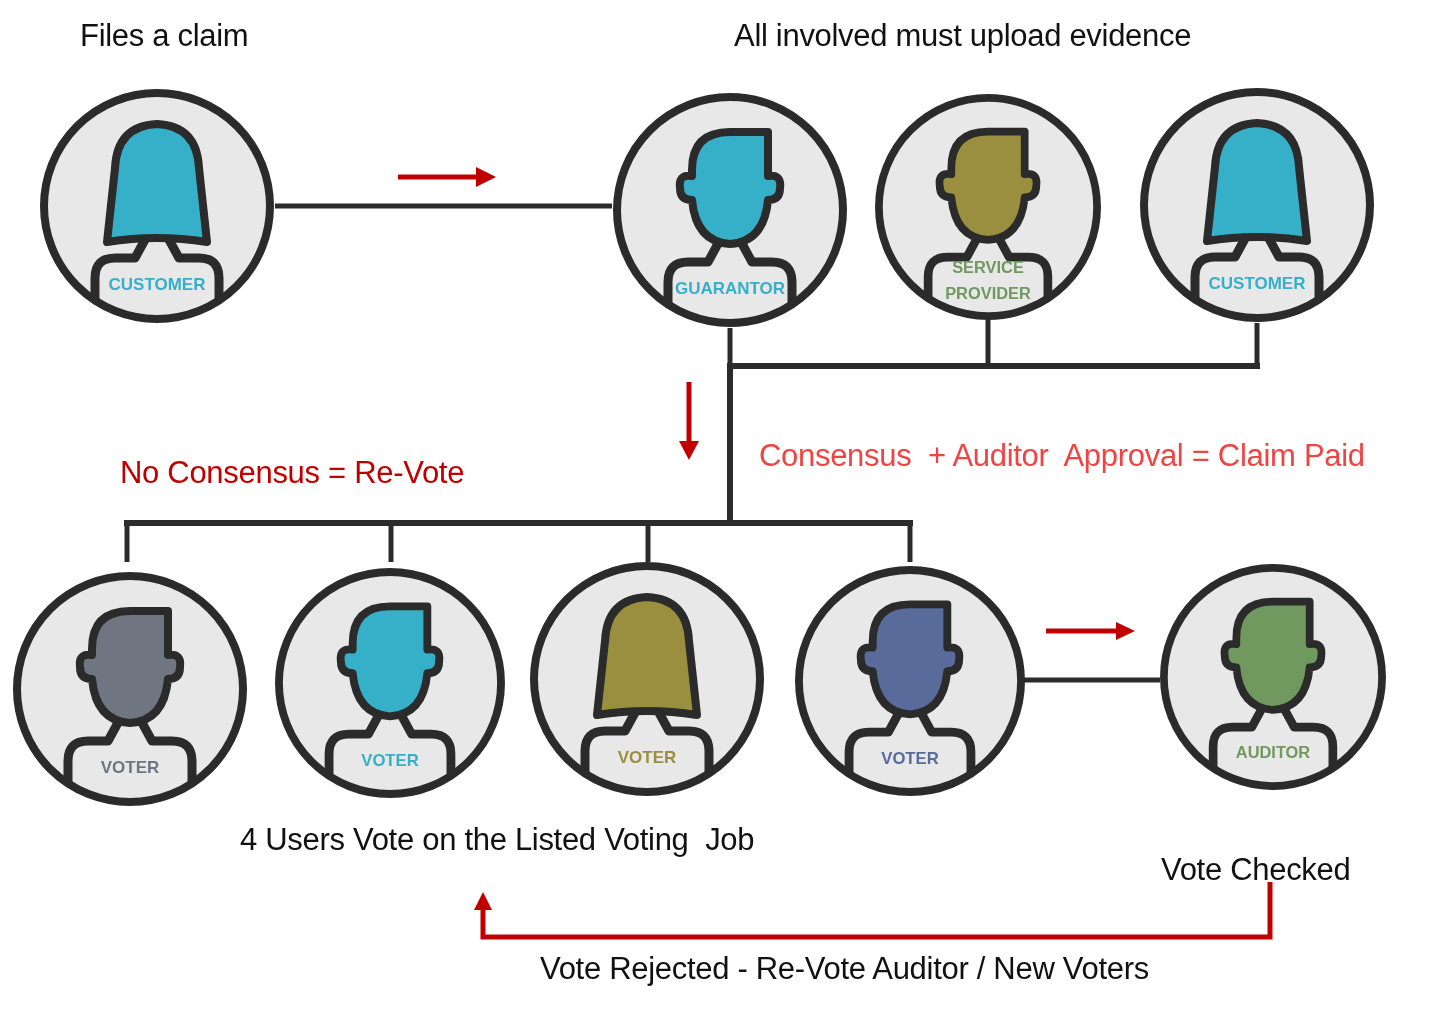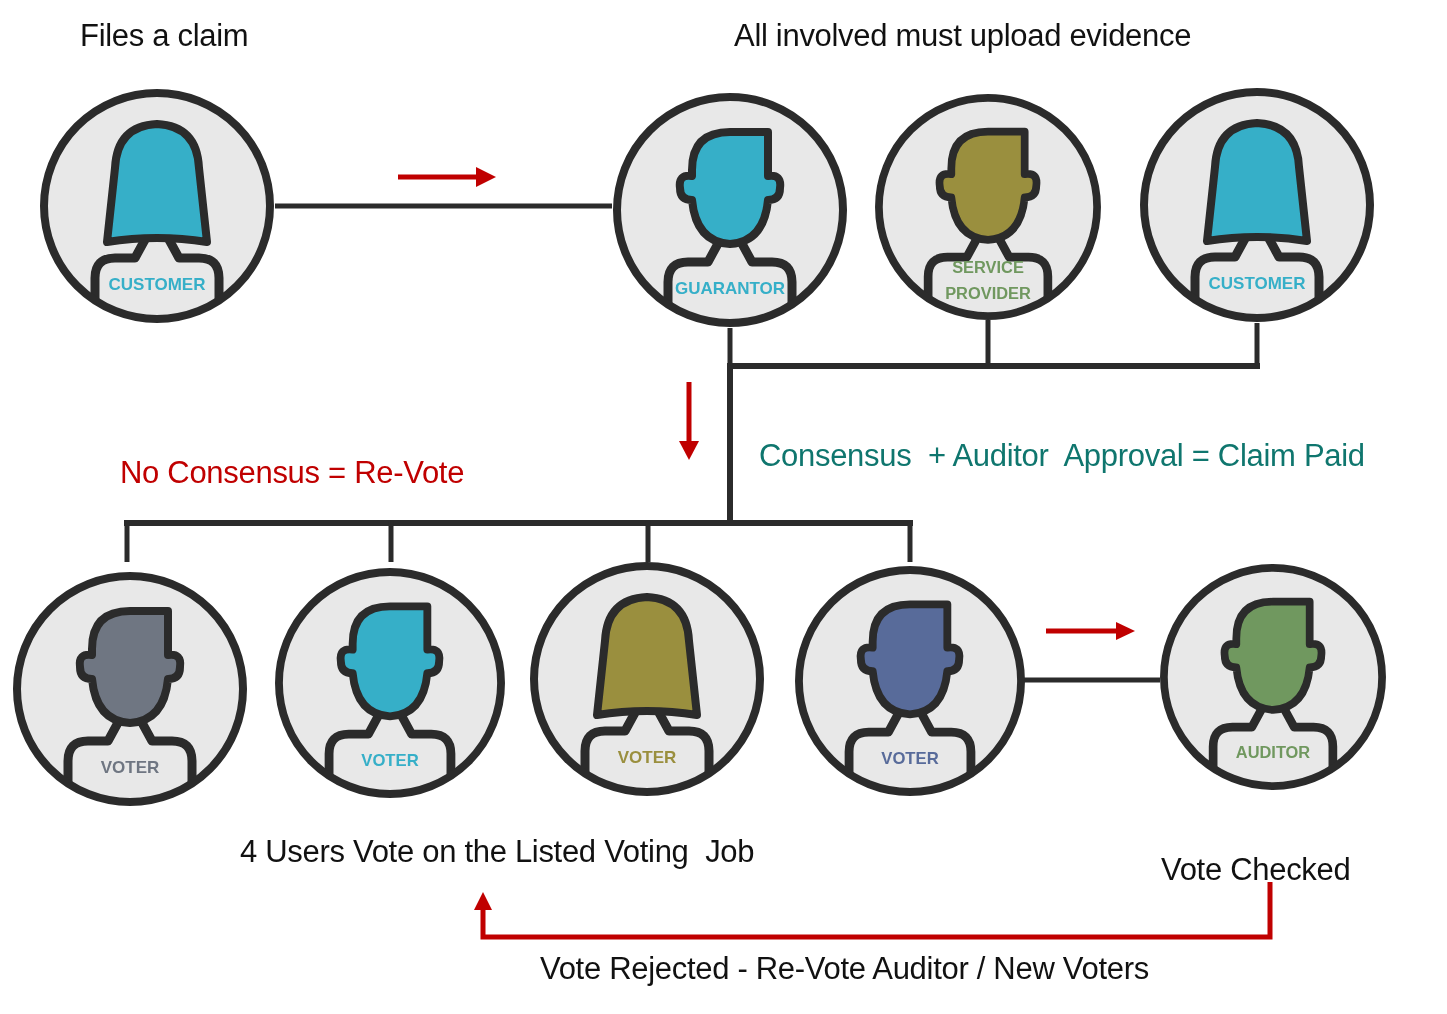--- a/index.html
+++ b/index.html
@@ -1,20 +1,20 @@
 <!DOCTYPE html>
 <html><head>
   <meta charset="utf-8">
   <style>
     html, body { margin:0; padding:0; background:#ffffff; }
     body { width:1447px; height:1014px; position:relative; overflow:hidden; font-family:"Liberation Sans", sans-serif; }
     svg#diagram { position:absolute; left:0; top:0; }
     .lbl { position:absolute; white-space:nowrap; font-family:"Liberation Sans", sans-serif; font-size:31px; color:#111; letter-spacing:-0.3px; }
     .red { color:#c00000; }
-    .green { color:#0f766e; }
+    .green { color:#ef4444; }
     .role-text { font-family:"Liberation Sans", sans-serif; font-weight:bold; font-size:17px; text-anchor:middle; }
   </style>
 </head>
 <body>
 
 <svg id="diagram" width="1447" height="1014" viewBox="0 0 1447 1014">
   <g id="connectors">
 
     <line x1="275" y1="206" x2="612" y2="206" stroke="#2b2b2b" stroke-width="5"></line>
 
@@ -181,15 +181,15 @@
         <text x="0" y="84" fill="#70985f" class="role-text">AUDITOR</text>
         <circle cx="0" cy="0" r="113" fill="none" stroke="#2b2b2b" stroke-width="8"></circle>
       </g>
     </g>
 </svg>
 
 <div class="lbl" style="left:80px; top:18px;">Files a claim</div>
 <div class="lbl" style="left:714px; top:18px;margin-left:20px;">All involved must upload evidence</div>
 <div class="lbl red" style="left:120px; top:424px;margin-top:31px;">No Consensus = Re-Vote</div>
 <div class="lbl green" style="left:759px; top:438px; white-space:pre;">Consensus  + Auditor  Approval = Claim Paid</div>
-<div class="lbl" style="left:240px; top:822px; white-space:pre;margin-top:12px;">4 Users Vote on the Listed Voting  Job</div>
+<div class="lbl" style="left:240px; top:822px; white-space:pre;">4 Users Vote on the Listed Voting  Job</div>
 <div class="lbl" style="left:1161px; top:852px;">Vote Checked</div>
 <div class="lbl" style="left:540px; top:951px;">Vote Rejected - Re-Vote Auditor / New Voters</div>
 
 </body></html>

